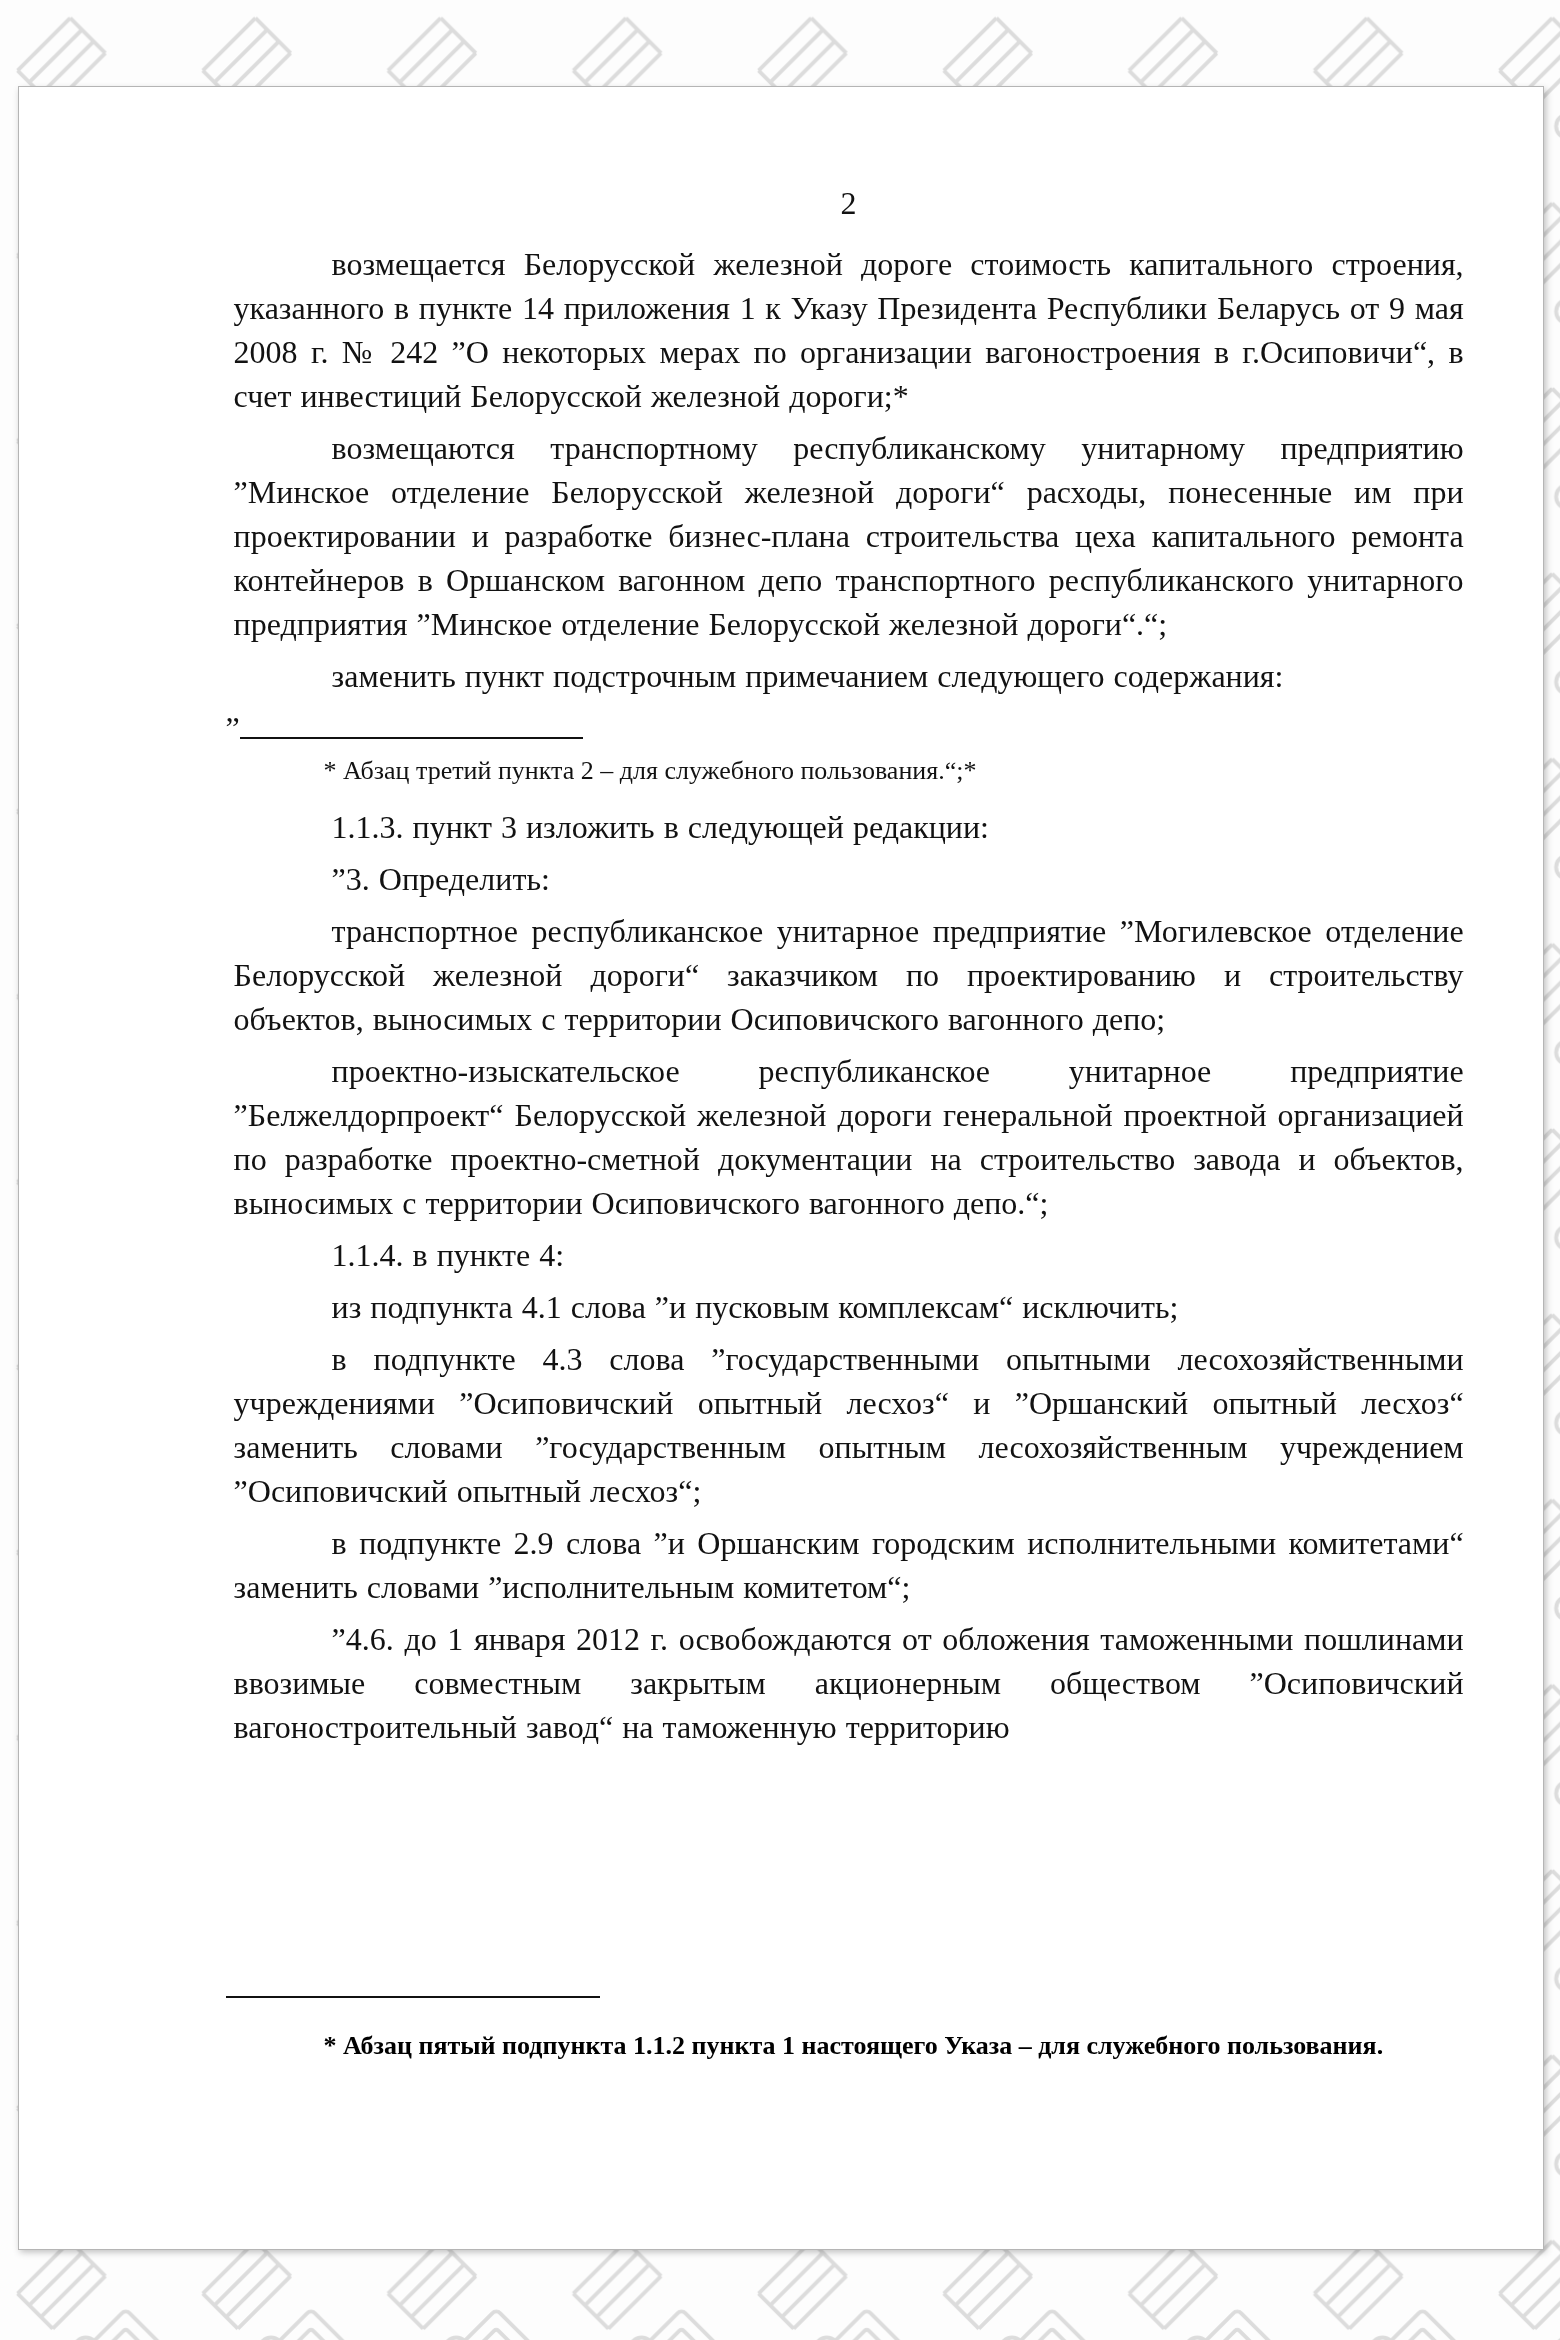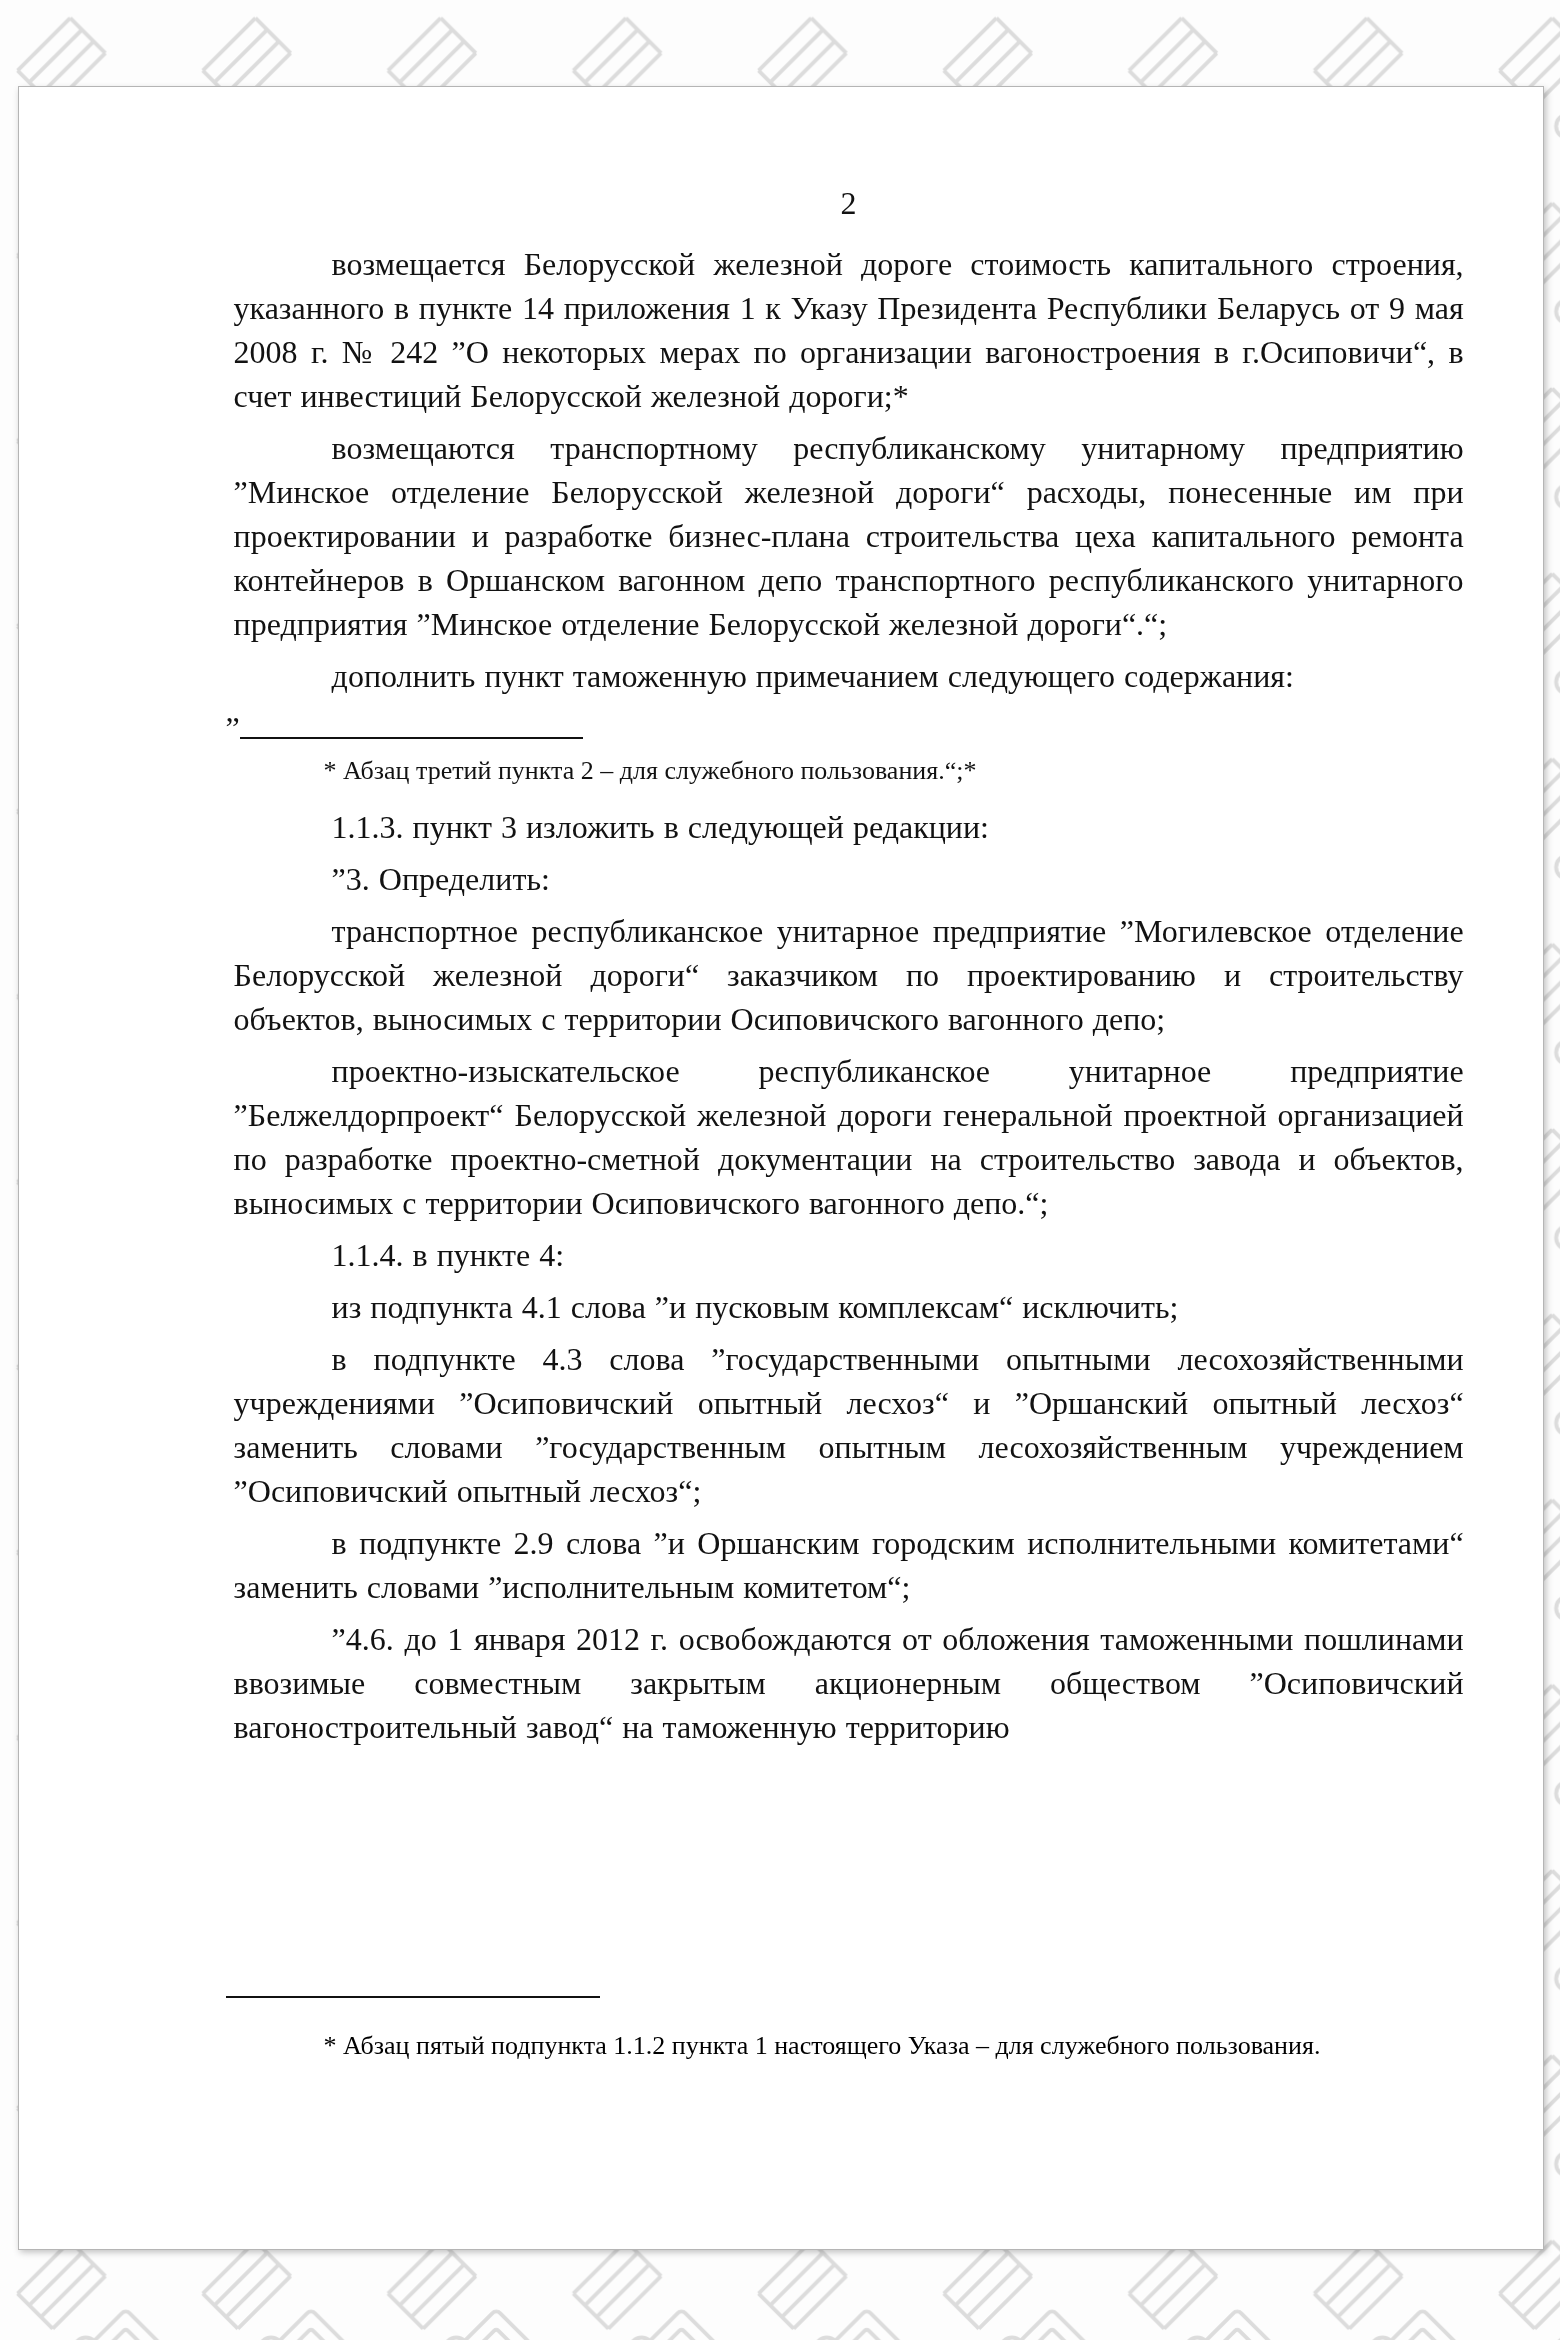--- a/index.html
+++ b/index.html
@@ -34,21 +34,21 @@
     border-bottom:2.9px solid #111;vertical-align:baseline;
   }
   .footnote-text{
     margin:0;font-size:26px;line-height:41px;text-indent:98px;
     margin-bottom:14.6px;text-align:justify;
   }
   .footer-note{
     position:absolute;left:207px;top:1909px;right:71px;
   }
   .footer-rule{width:374px;height:0;border-top:2.9px solid #111;}
-  .footer-note .footnote-text{margin-top:27px;margin-bottom:18px;}
+  .footer-note .footnote-text{margin-top:27px;margin-bottom:18px;font-weight:bold;}
 </style>
 </head>
 <body>
 
 <svg class="bg-pattern" width="1560" height="2341" viewBox="0 0 1600 2400" aria-hidden="true">
   <defs>
     <pattern id="orn" width="190" height="190" patternUnits="userSpaceOnUse">
       <g stroke="#dcdcdc" stroke-width="4" fill="none">
 
         <path d="M18,72 L72,18"></path>
@@ -69,21 +69,21 @@
 
 <div class="sheet">
   <div class="content">
 
     <div class="page-number">2</div>
 
     <p class="body first">возмещается Белорусской железной дороге стоимость капитального строения, указанного в пункте 14 приложения 1 к Указу Президента Республики Беларусь от 9 мая 2008 г. № 242 ”О некоторых мерах по организации вагоностроения в г.Осиповичи“, в счет инвестиций Белорусской железной дороги;*</p>
 
     <p class="body">возмещаются транспортному республиканскому унитарному предприятию ”Минское отделение Белорусской железной дороги“ расходы, понесенные им при проектировании и разработке бизнес-плана строительства цеха капитального ремонта контейнеров в Оршанском вагонном депо транспортного республиканского унитарного предприятия ”Минское отделение Белорусской железной дороги“.“;</p>
 
-    <p class="body">дополнить пункт таможенную примечанием следующего содержания:</p>
+    <p class="body">заменить пункт подстрочным примечанием следующего содержания:</p>
 
     <div class="quote-rule">
       <span>”</span><span class="rule"></span>
     </div>
 
     <p class="footnote-text">* Абзац третий пункта 2 – для служебного пользования.“;*</p>
 
     <p class="body gap-top">1.1.3. пункт 3 изложить в следующей редакции:</p>
 
     <p class="body">”3. Определить:</p>

